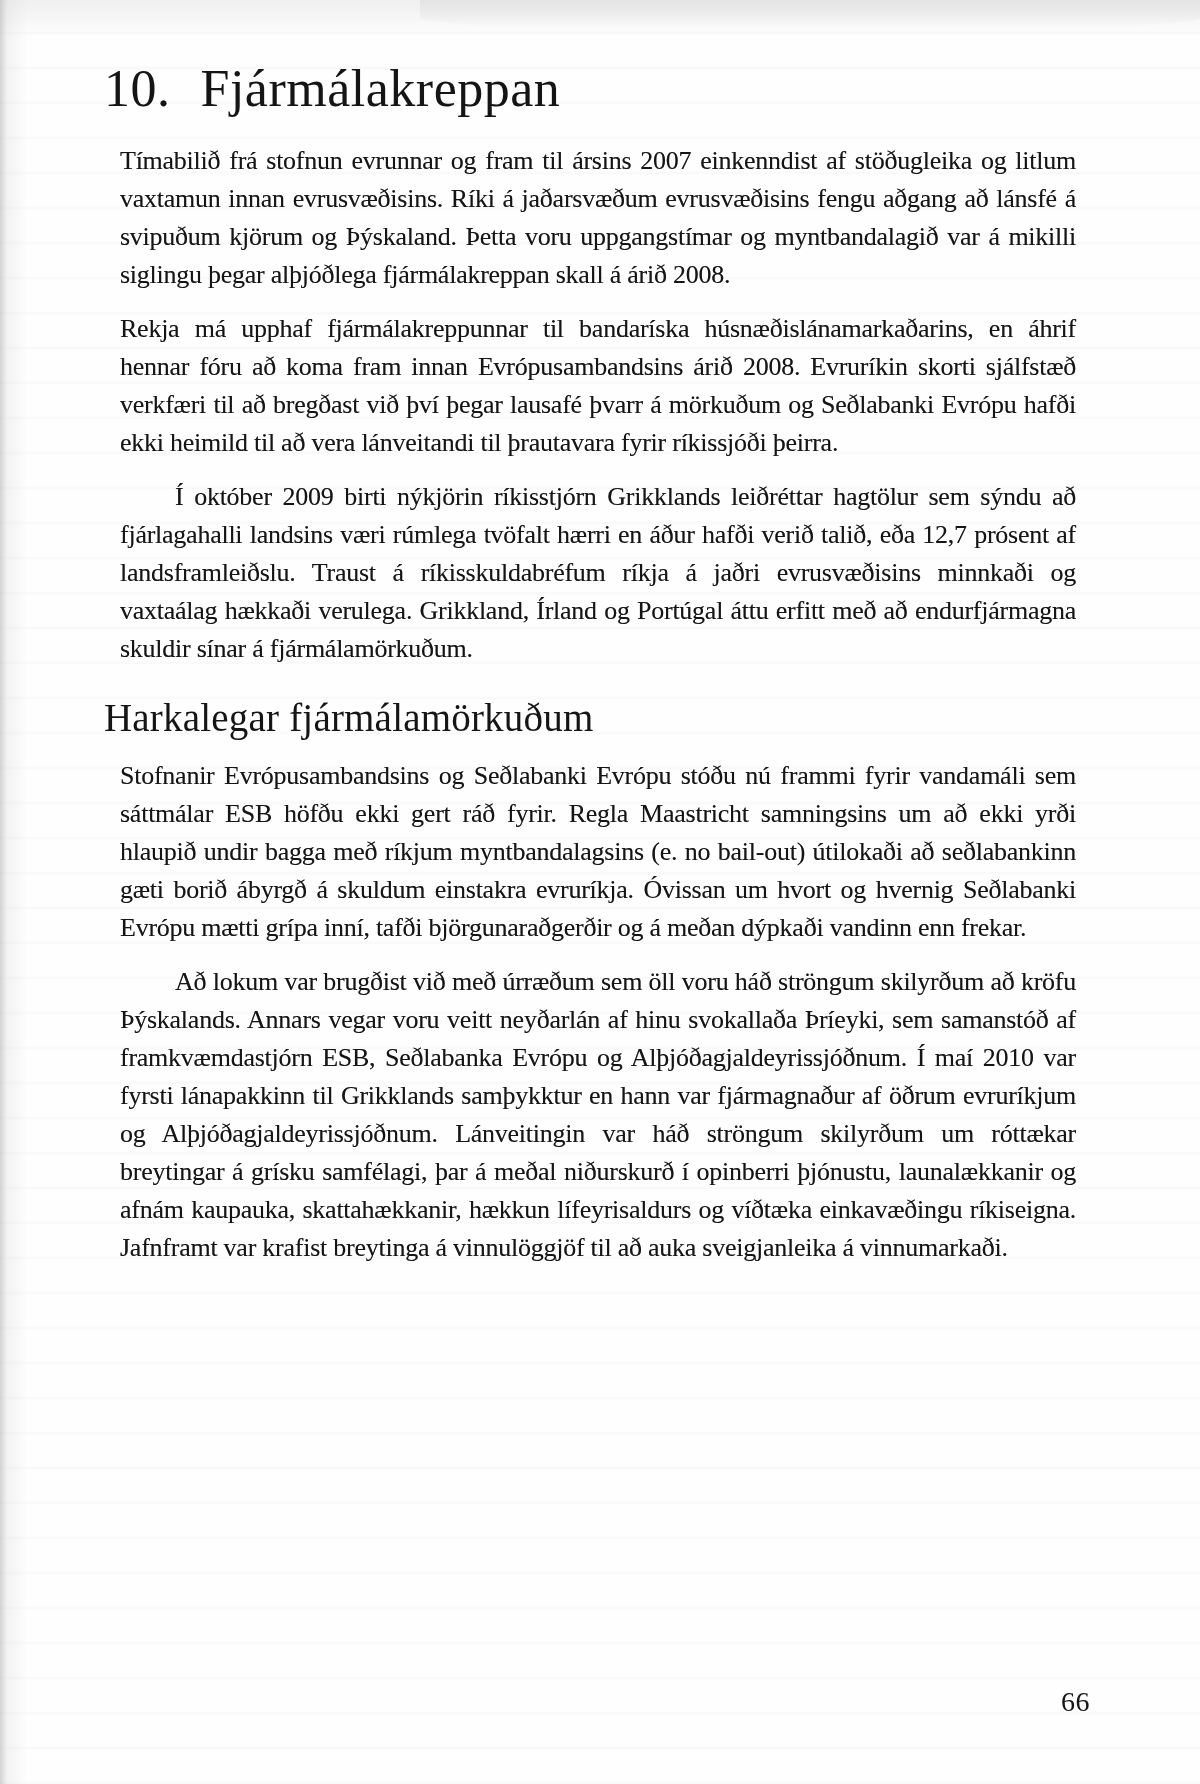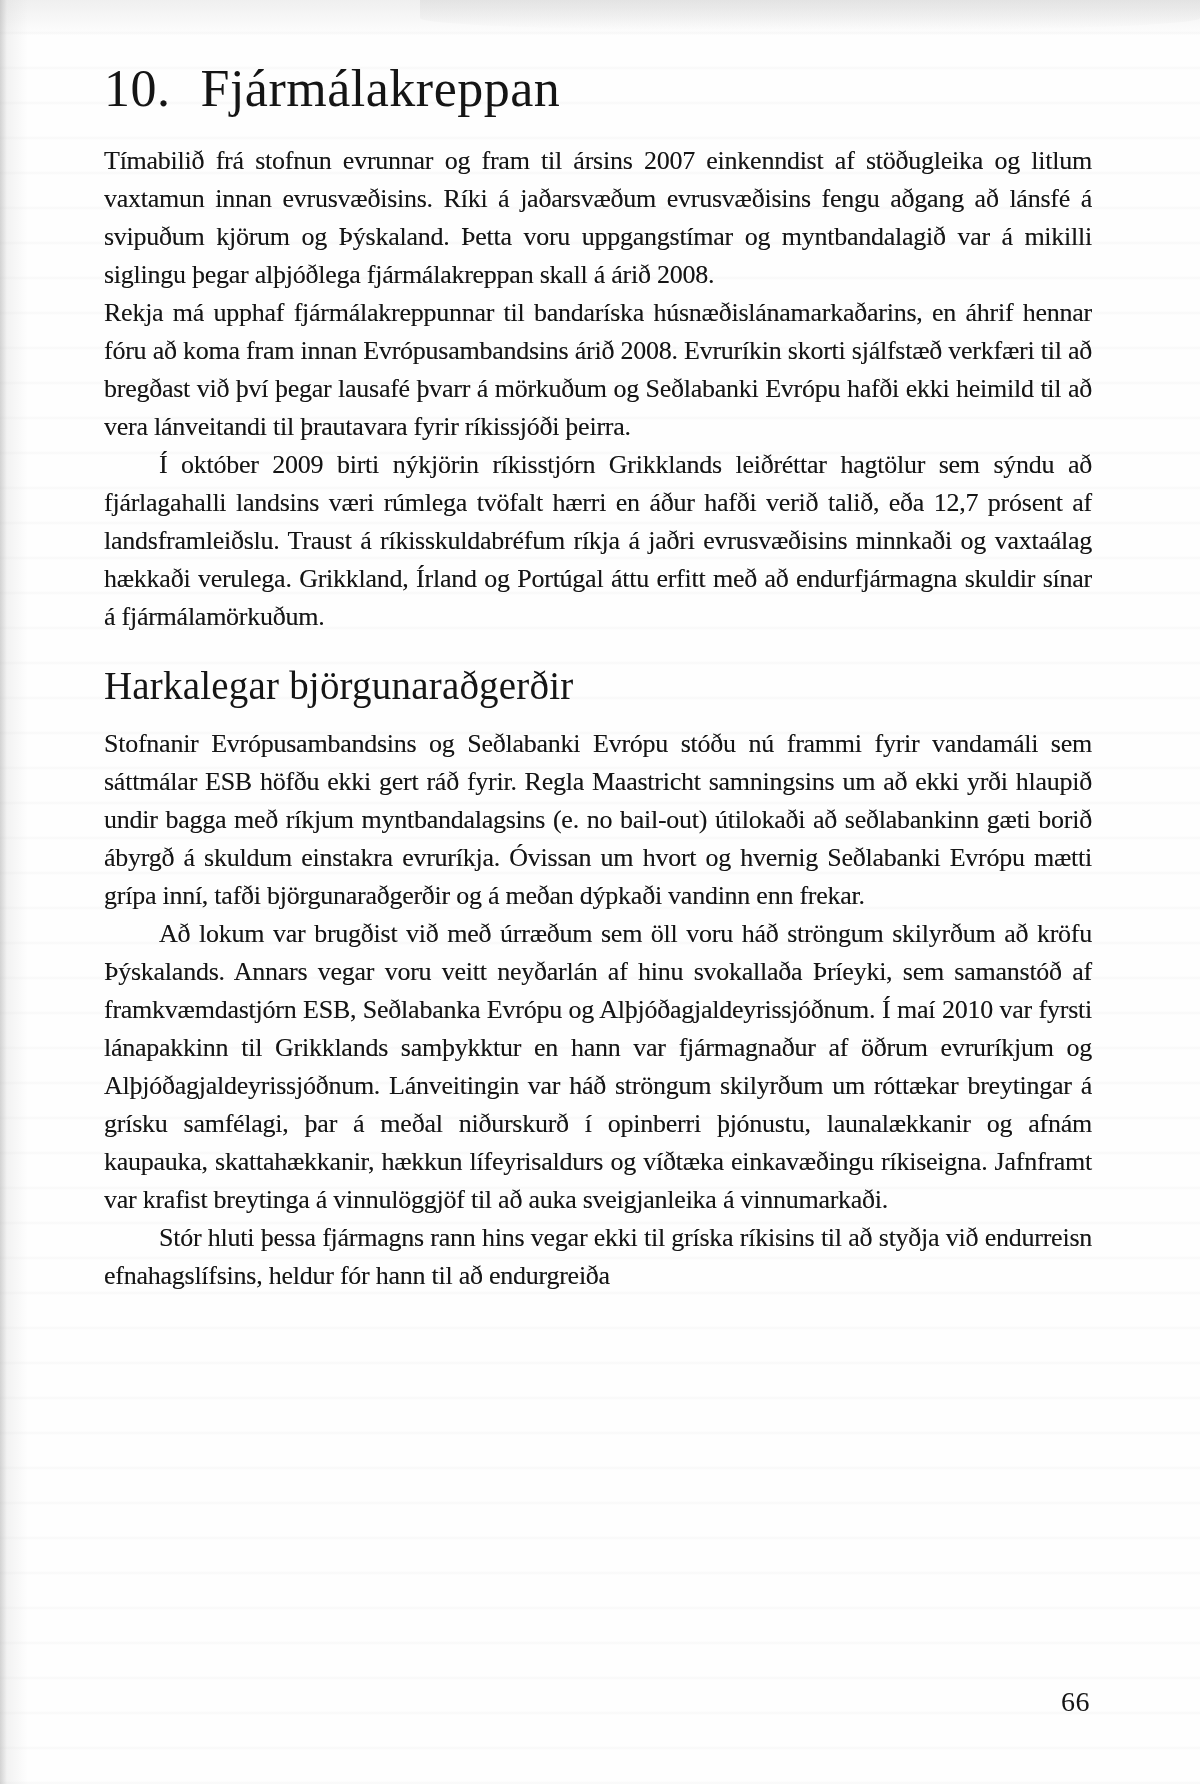--- a/index.html
+++ b/index.html
@@ -46,21 +46,21 @@
     margin-right: 30px;
   }
   h2.section {
     margin: 28px 0 16px 0;
     font-weight: normal;
     font-size: 39px;
     line-height: 1.15;
     letter-spacing: 0.2px;
   }
   p.body {
-    margin: 0;
+    margin: 16px;
     font-size: 26px;
     line-height: 38px;
     text-align: justify;
     letter-spacing: -0.25px;
     hyphens: auto;
     -webkit-hyphens: auto;
     text-shadow: 0 0 0.5px rgba(21,21,21,0.4);
   }
   p.body.indent {
     text-indent: 55px;
@@ -83,24 +83,23 @@
 
     <h1 class="chapter"><span class="chapter-num">10.</span><span class="chapter-title">Fjármálakreppan</span></h1>
 
     <p class="body">Tímabilið frá stofnun evrunnar og fram til ársins 2007 einkenndist af stöðugleika og litlum vaxtamun innan evrusvæðisins. Ríki á jaðarsvæðum evrusvæðisins fengu aðgang að lánsfé á svipuðum kjörum og Þýskaland. Þetta voru uppgangstímar og myntbandalagið var á mikilli siglingu þegar alþjóðlega fjármálakreppan skall á árið 2008.</p>
 
 
     <p class="body">Rekja má upphaf fjármálakreppunnar til bandaríska húsnæðislánamarkaðarins, en áhrif hennar fóru að koma fram innan Evrópusambandsins árið 2008. Evruríkin skorti sjálfstæð verkfæri til að bregðast við því þegar lausafé þvarr á mörkuðum og Seðlabanki Evrópu hafði ekki heimild til að vera lánveitandi til þrautavara fyrir ríkissjóði þeirra.</p>
 
     <p class="body indent">Í október 2009 birti nýkjörin ríkisstjórn Grikklands leiðréttar hagtölur sem sýndu að fjárlagahalli landsins væri rúmlega tvöfalt hærri en áður hafði verið talið, eða 12,7 prósent af landsframleiðslu. Traust á ríkisskuldabréfum ríkja á jaðri evrusvæðisins minnkaði og vaxtaálag hækkaði verulega. Grikkland, Írland og Portúgal áttu erfitt með að endurfjármagna skuldir sínar á fjármálamörkuðum.</p>
 
-    <h2 class="section">Harkalegar björgunaraðgerðir</h2>
+    <h2 class="section">Harkalegar fjármálamörkuðum</h2>
 
     <p class="body">Stofnanir Evrópusambandsins og Seðlabanki Evrópu stóðu nú frammi fyrir vandamáli sem sáttmálar ESB höfðu ekki gert ráð fyrir. Regla Maastricht samningsins um að ekki yrði hlaupið undir bagga með ríkjum myntbandalagsins (e. no bail-out) útilokaði að seðlabankinn gæti borið ábyrgð á skuldum einstakra evruríkja. Óvissan um hvort og hvernig Seðlabanki Evrópu mætti grípa inní, tafði björgunaraðgerðir og á meðan dýpkaði vandinn enn frekar.</p>
 
     <p class="body indent">Að lokum var brugðist við með úrræðum sem öll voru háð ströngum skilyrðum að kröfu Þýskalands. Annars vegar voru veitt neyðarlán af hinu svokallaða Þríeyki, sem samanstóð af framkvæmdastjórn ESB, Seðlabanka Evrópu og Alþjóðagjaldeyrissjóðnum. Í maí 2010 var fyrsti lánapakkinn til Grikklands samþykktur en hann var fjármagnaður af öðrum evruríkjum og Alþjóðagjaldeyrissjóðnum. Lánveitingin var háð ströngum skilyrðum um róttækar breytingar á grísku samfélagi, þar á meðal niðurskurð í opinberri þjónustu, launalækkanir og afnám kaupauka, skattahækkanir, hækkun lífeyrisaldurs og víðtæka einkavæðingu ríkiseigna. Jafnframt var krafist breytinga á vinnulöggjöf til að auka sveigjanleika á vinnumarkaði.</p>
 
-    <p class="body indent">Stór hluti þessa fjármagns rann hins vegar ekki til gríska ríkisins til að styðja við endurreisn efnahagslífsins, heldur fór hann til að endurgreiða</p>
 
   </div>
 
   <div class="page-number">66</div>
 </div>
 
 </body></html>

